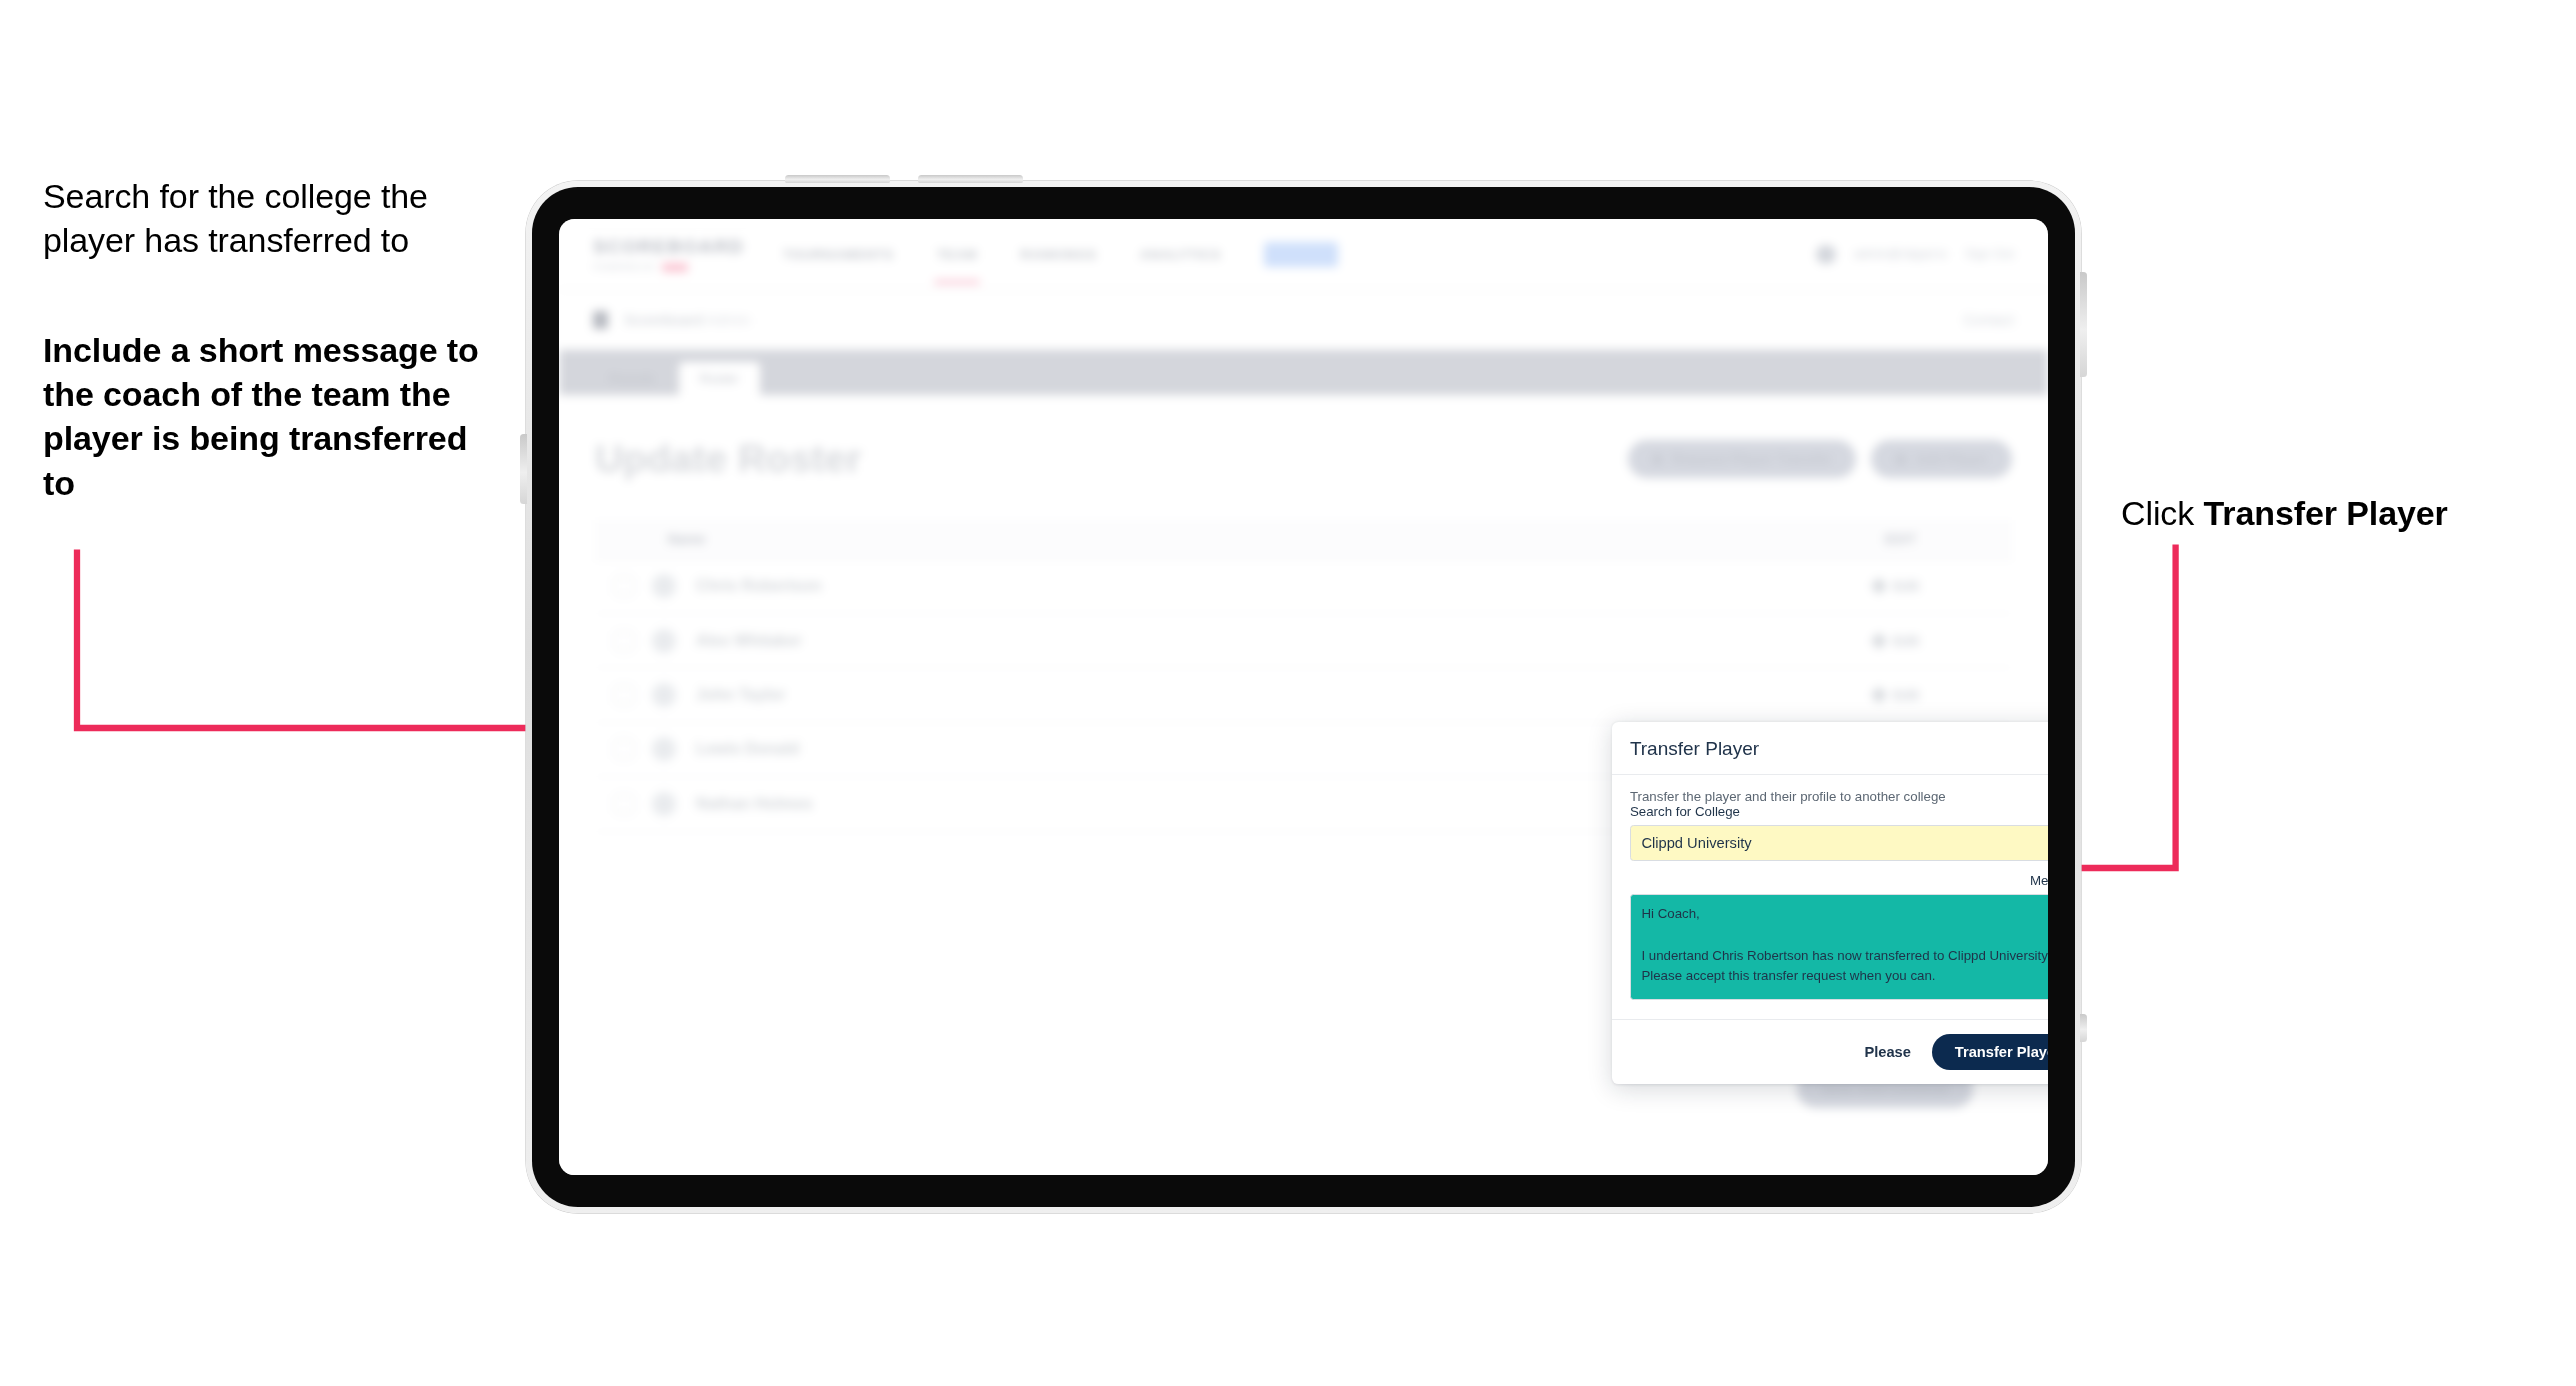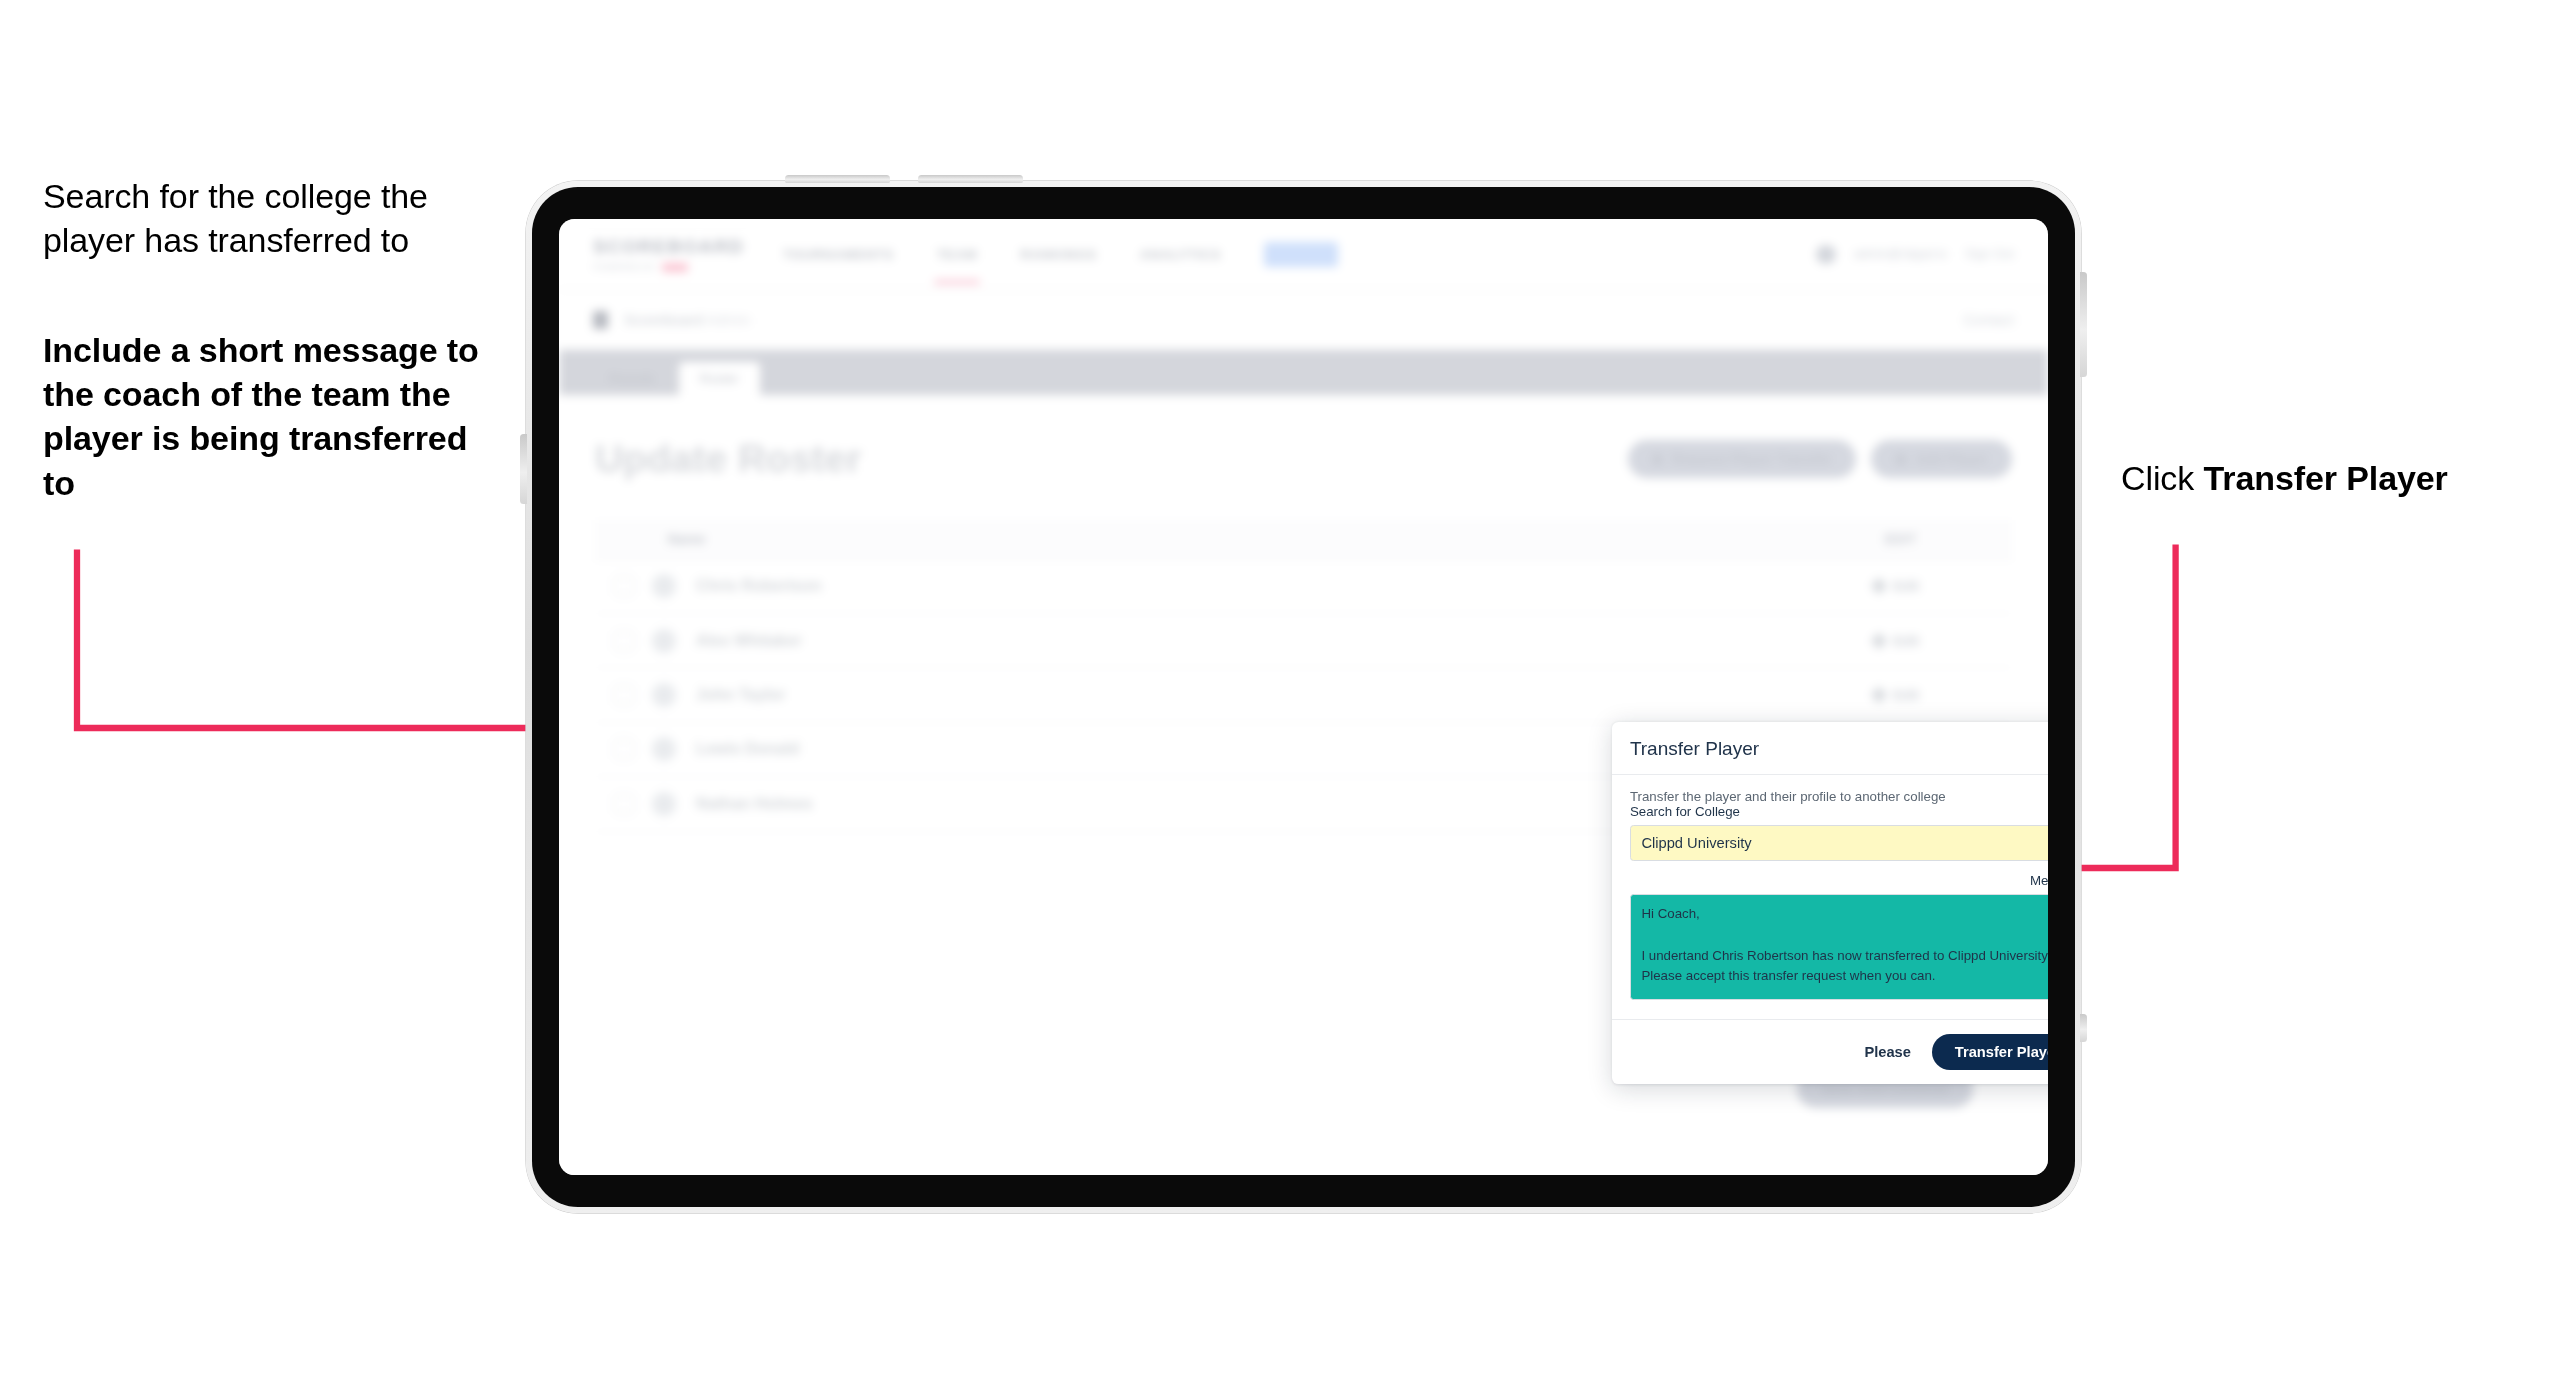--- a/index.html
+++ b/index.html
@@ -20,21 +20,21 @@
   .annotation {
     position: absolute;
     color: #000000;
     font-size: 34px;
     line-height: 1.30;
     font-family: "Liberation Sans", sans-serif;
     letter-spacing: -0.1px;
   }
   #ann-left-1 { left: 43px; top: 174px;  width: 448px; }
   #ann-left-2 { left: 43px; top: 328px;  width: 448px; font-weight: bold; }
-  #ann-right  { left: 2121px; top: 456px; width: 434px; white-space: nowrap; }
+  #ann-right  { left: 2121px; top: 491px; width: 434px; white-space: nowrap; }
   .ann-strong { font-weight: bold; }
 
   
   #arrow-layer {
     position: absolute;
     left: 0; top: 0;
     width: 2576px;
     height: 1386px;
     pointer-events: none;
   }

